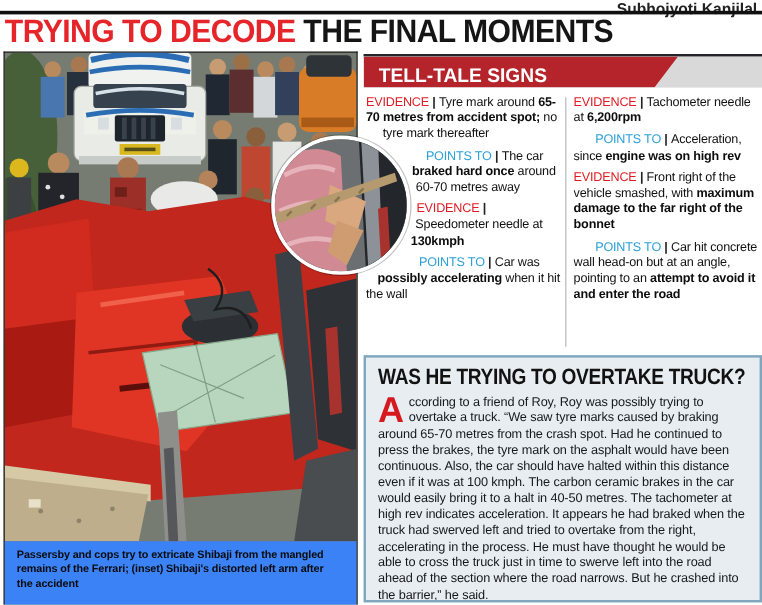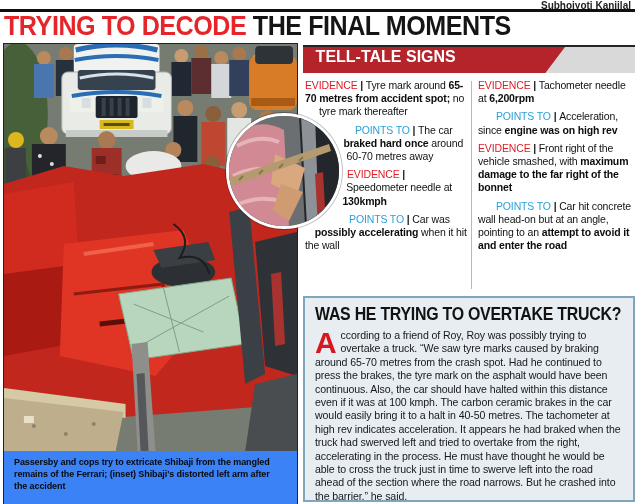--- a/index.html
+++ b/index.html
@@ -1,21 +1,21 @@
 <!DOCTYPE html>
 <html><head>
 <meta charset="utf-8">
 <style>
   html,body{margin:0;padding:0;background:#fff;}
   .page{position:relative;width:635px;height:504px;background:#fff;overflow:hidden;
         font-family:"Liberation Sans",sans-serif;}
   .page *{box-sizing:border-box;}
 
   
-  .credit{position:absolute;top:0;right:4px;font-size:10px;font-weight:bold;color:#222;}
+  .credit{position:absolute;top:0;right:4px;font-size:13px;font-weight:bold;color:#222;}
   .toprule{position:absolute;left:0;top:9px;width:635px;height:3px;background:#101010;}
 
   
   .headline{position:absolute;left:4px;top:11px;margin:0;font-size:27px;font-weight:bold;
             letter-spacing:-0.5px;white-space:nowrap;transform:scaleX(.93);transform-origin:left top;}
   .hl-red{color:#e6252b;}
   .hl-black{color:#151515;}
 
   
   .photo-block{position:absolute;left:3px;top:43px;width:295px;margin:0;border:1px solid #222;
@@ -26,21 +26,21 @@
 
   
   .inset{position:absolute;left:226px;top:113px;width:116px;height:116px;border:3px solid #fff;
          border-radius:50%;overflow:hidden;z-index:6;box-shadow:0 0 0 1px rgba(0,0,0,.25);background:#6b6f72;}
   .inset svg{display:block;width:110px;height:110px;}
 
   
   .telltale{position:absolute;left:303px;top:43px;width:332px;height:250px;background:#fff;}
   .banner{position:absolute;left:0;top:2px;width:332px;height:28px;background:#d9d9d9;border-top:2px solid #23232a;}
   .banner-red{position:absolute;left:0;top:0;width:262px;height:26px;background:#b5242a;
-              clip-path:polygon(0 0,100% 0,92.5% 100%,0 100%);display:flex;align-items:flex-start;}
+              clip-path:polygon(0 0,100% 0,92.5% 100%,0 100%);display:flex;align-items:flex-end;}
   .banner-title{color:#fff;font-weight:bold;font-size:16.5px;padding-left:13px;white-space:nowrap;
                 transform:scaleX(.97);transform-origin:left center;}
   .cols{position:absolute;left:0;top:36px;width:332px;height:214px;}
   .col{position:absolute;top:0;height:214px;overflow:hidden;font-size:10.5px;line-height:13.2px;
        color:#111;letter-spacing:-0.15px;}
   .col1{left:2px;width:163px;}
   .col2{left:175px;width:156px;}
   .divider{position:absolute;left:168px;top:2px;width:1px;height:208px;background:#b8b8b8;}
   .tt-item{margin-bottom:5px;}
   .tt-label{font-weight:normal;}

